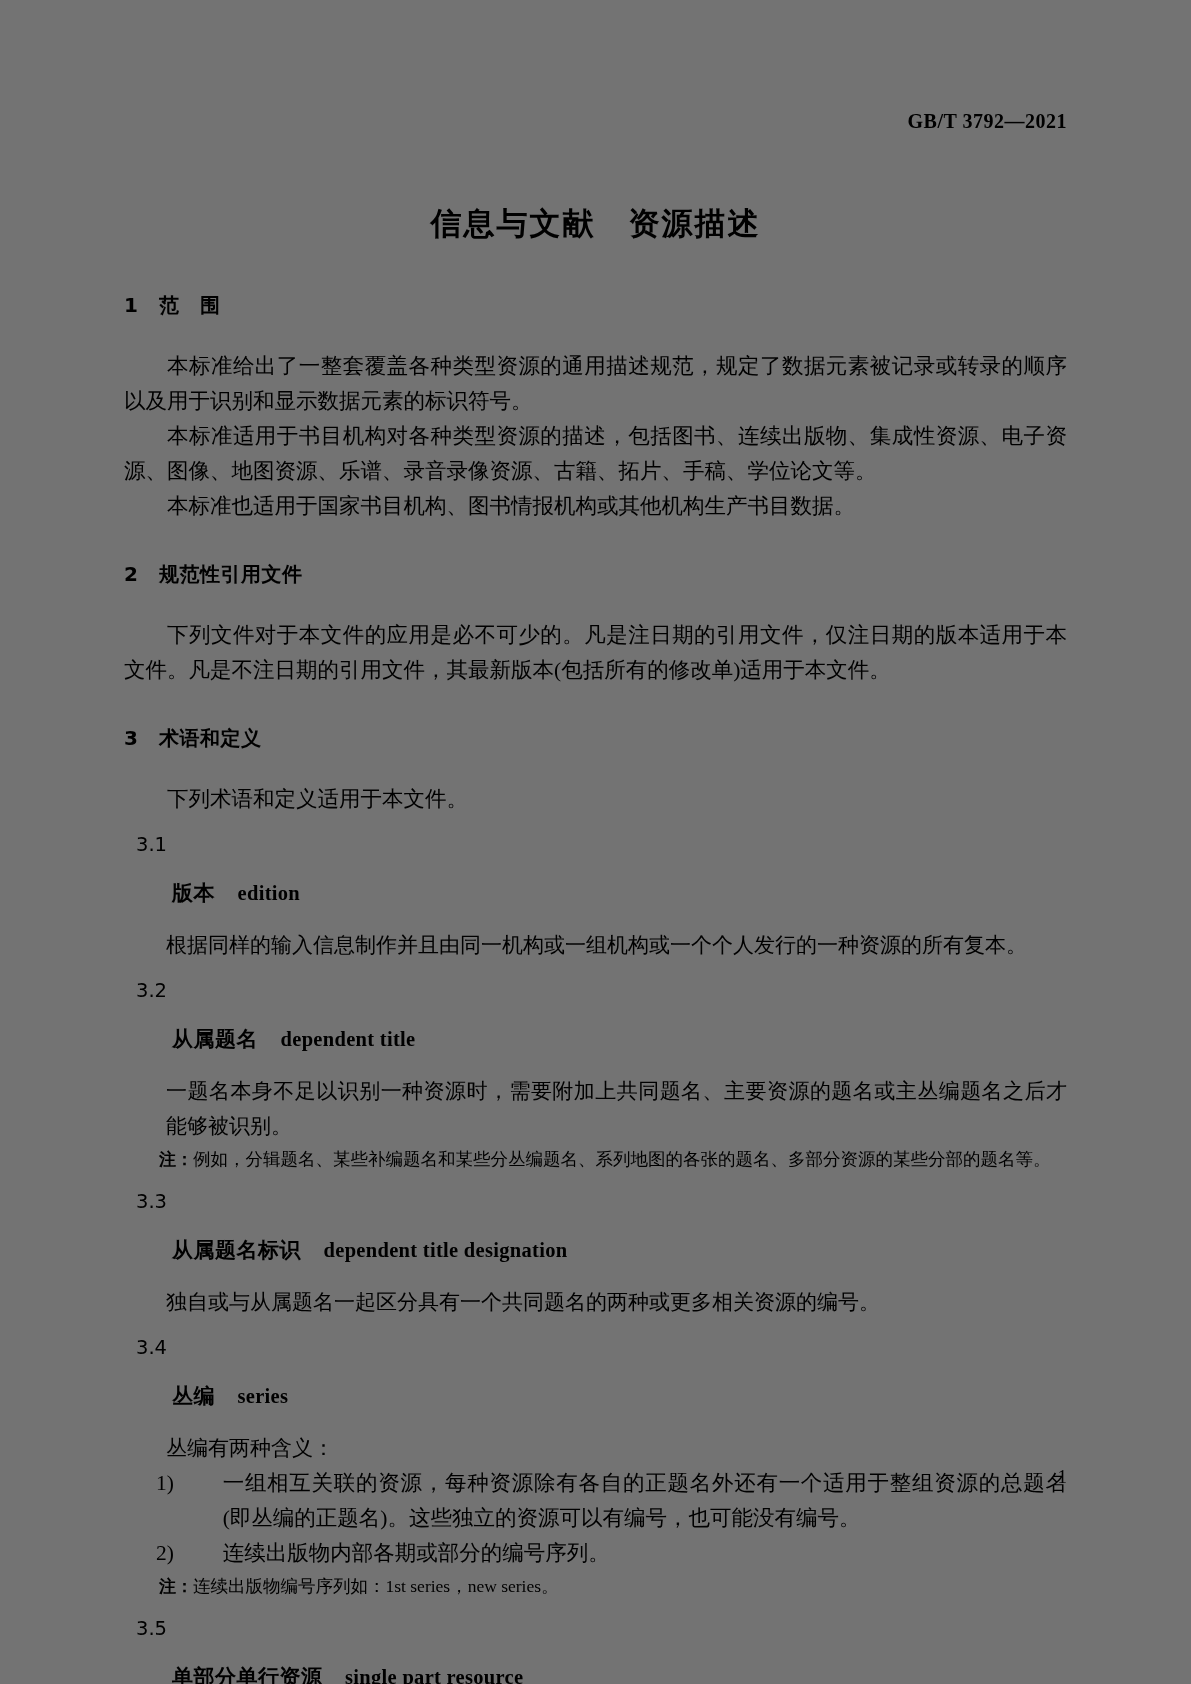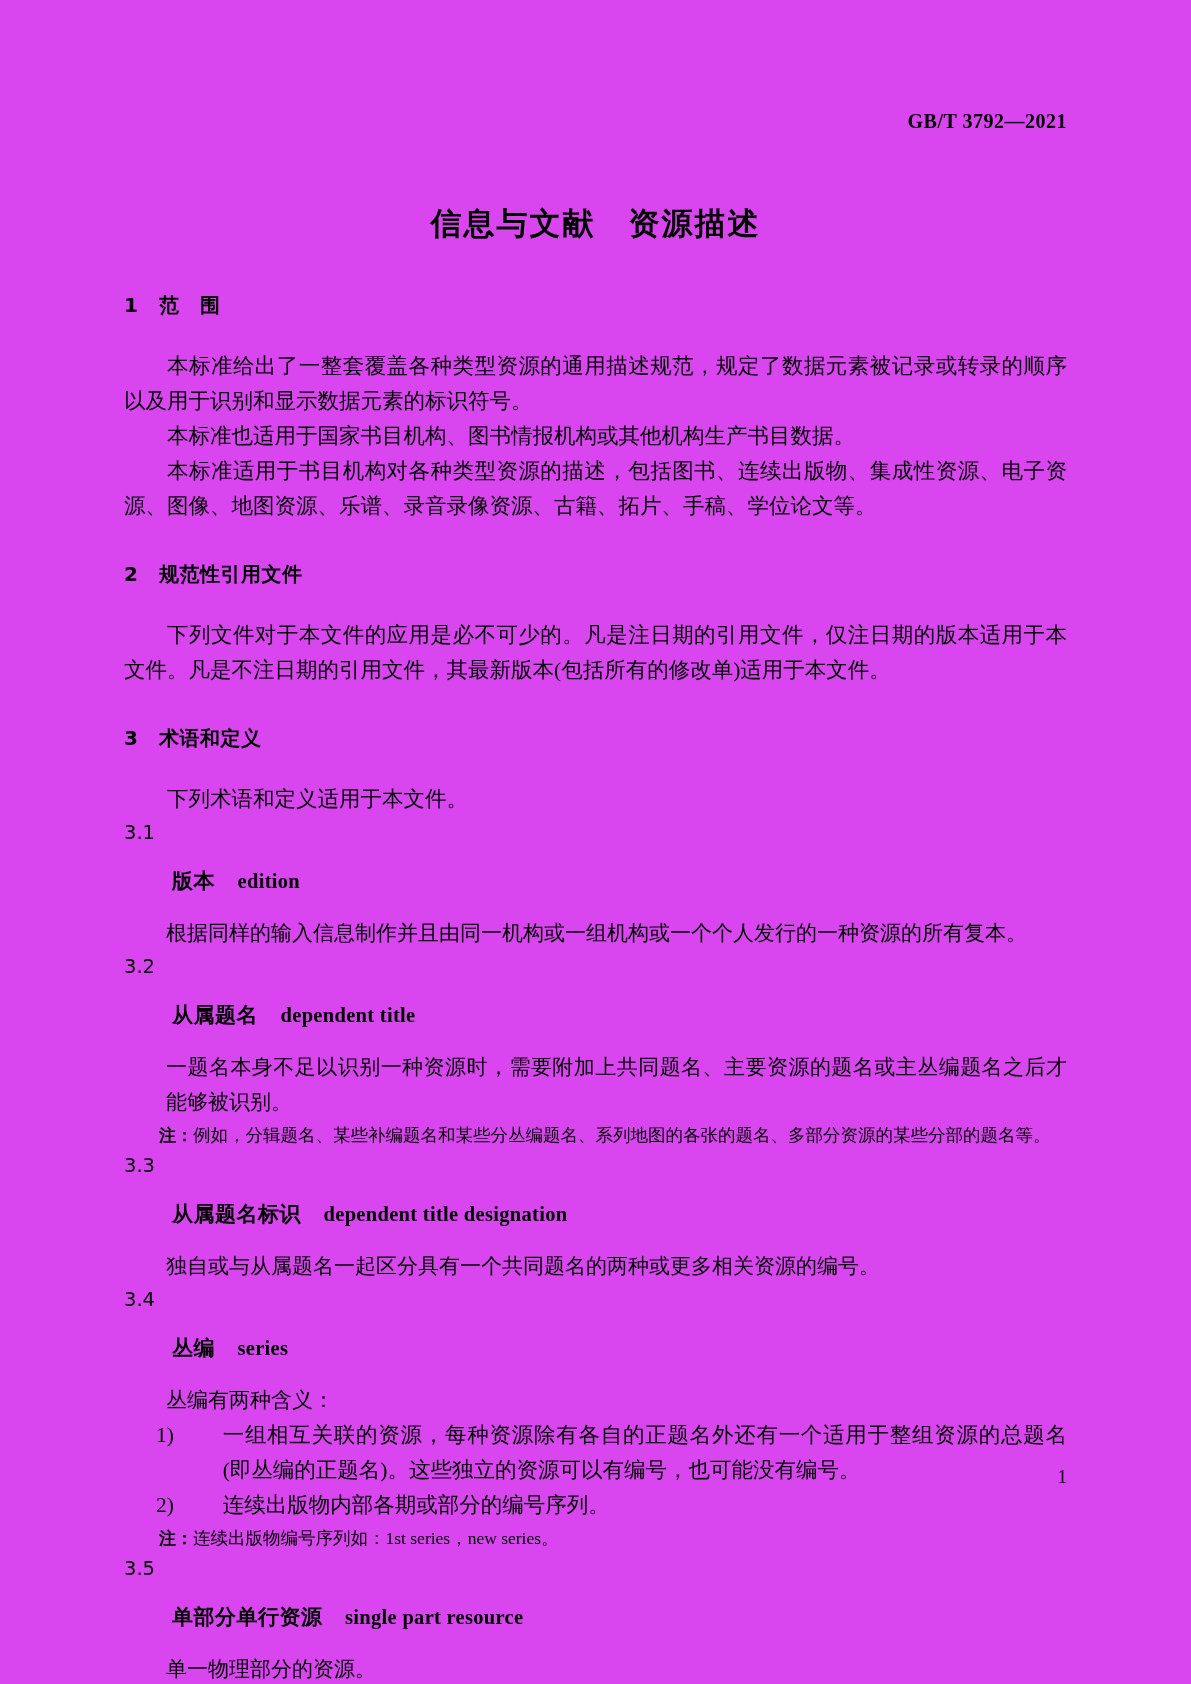--- a/index.html
+++ b/index.html
@@ -4,21 +4,21 @@
 <style>
   html, body {
     margin: 0;
     padding: 0;
     background: #ffffff;
   }
   .page {
     position: relative;
     width: 1191px;
     height: 1684px;
-    background: #d946ef;
+    background: #737373;
     margin: 0 auto;
     font-family: "Liberation Serif", "DejaVu Serif", serif;
     color: #000000;
     overflow: hidden;
   }
 
   
   .header {
     position: absolute;
     top: 110px;
@@ -79,21 +79,21 @@
     letter-spacing: 0px;
     font-family: Liberation Serif, serif;
   }
   .indent2 { text-indent: 2em; }
 
   
   .term-num {
     font-family: "DejaVu Sans", "Liberation Sans", sans-serif;
     font-size: 19.5px;
     line-height: 31px;
-    margin: 0;
+    margin: 12px;
   }
 
   
   .term-line {
     margin: 16px;
     line-height: 35px;
     padding-left: 2em;
   }
   .term-cn {
     font-family: "DejaVu Sans", "Liberation Sans", sans-serif;
@@ -173,22 +173,22 @@
     <span class="std-no">GB/T 3792—2021</span>
   </div>
 
   <div class="doc-title">信息与文献　资源描述</div>
 
   <div class="body">
 
     <div class="clause-h">1　范　围</div>
     <div class="sp-after-h"></div>
     <p class="para indent2">本标准给出了一整套覆盖各种类型资源的通用描述规范，规定了数据元素被记录或转录的顺序以及用于识别和显示数据元素的标识符号。</p>
+    <p class="para indent2">本标准适用于书目机构对各种类型资源的描述，包括图书、连续出版物、集成性资源、电子资源、图像、地图资源、乐谱、录音录像资源、古籍、拓片、手稿、学位论文等。</p>
     <p class="para indent2">本标准也适用于国家书目机构、图书情报机构或其他机构生产书目数据。</p>
-    <p class="para indent2">本标准适用于书目机构对各种类型资源的描述，包括图书、连续出版物、集成性资源、电子资源、图像、地图资源、乐谱、录音录像资源、古籍、拓片、手稿、学位论文等。</p>
 
     <div class="sp-before-h"></div>
     <div class="clause-h">2　规范性引用文件</div>
     <div class="sp-after-h"></div>
     <p class="para indent2">下列文件对于本文件的应用是必不可少的。凡是注日期的引用文件，仅注日期的版本适用于本文件。凡是不注日期的引用文件，其最新版本(包括所有的修改单)适用于本文件。</p>
 
     <div class="sp-before-h"></div>
     <div class="clause-h">3　术语和定义</div>
     <div class="sp-after-h"></div>
     <p class="para indent2">下列术语和定义适用于本文件。</p>

